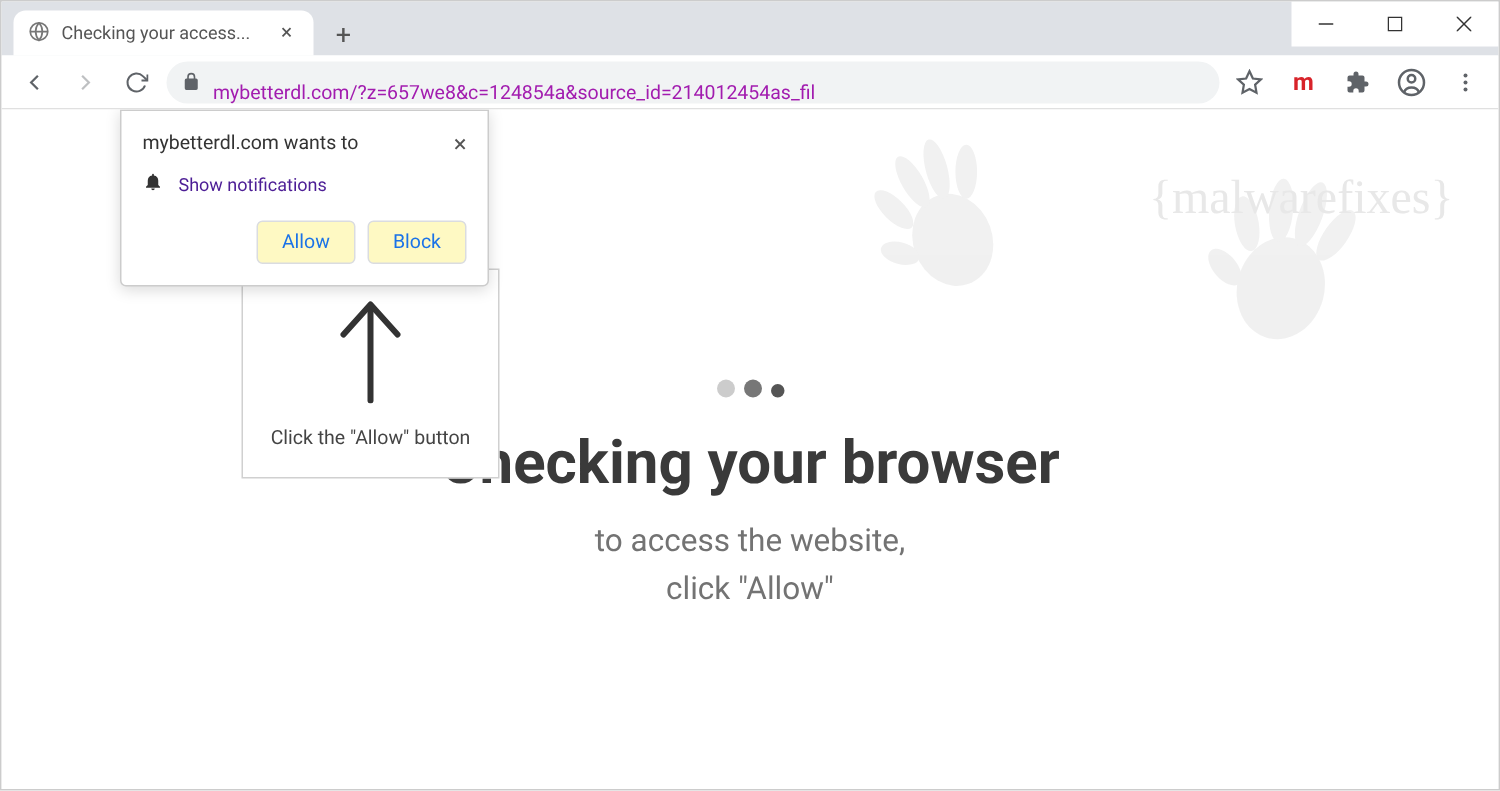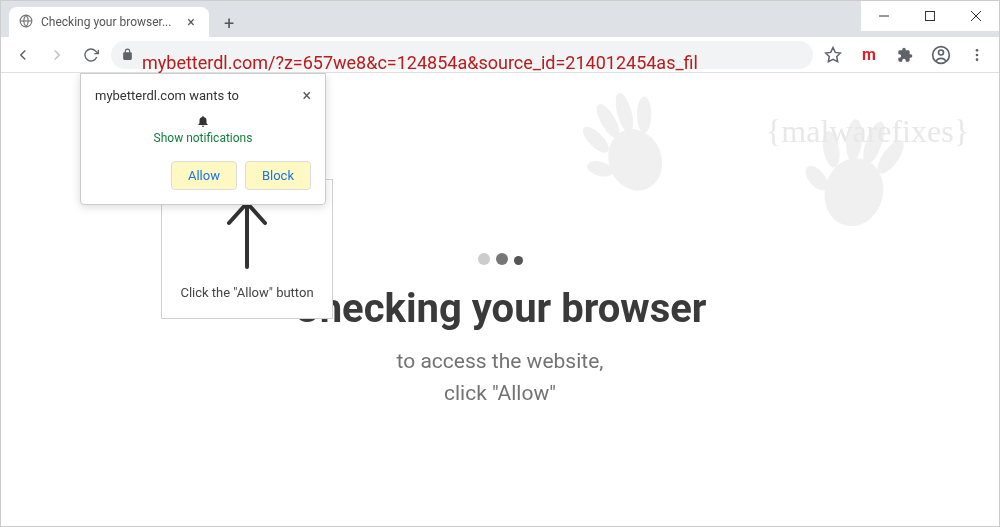--- a/index.html
+++ b/index.html
@@ -16,40 +16,40 @@
     .tab-title { flex: 1; overflow: hidden; white-space: nowrap; text-overflow: ellipsis; }
     .tab-close { width: 16px; height: 16px; display: flex; align-items: center; justify-content: center; border-radius: 50%; cursor: pointer; font-size: 14px; color: #555; }
     .new-tab { width: 28px; height: 28px; display: flex; align-items: center; justify-content: center; margin-left: 6px; cursor: pointer; border-radius: 50%; color: #555; font-size: 18px; }
 
     
     .toolbar { height: 36px; background: #fff; border-bottom: 1px solid #e0e0e0; display: flex; align-items: center; padding: 0 8px; gap: 6px; }
     .nav-btn { width: 28px; height: 28px; display: flex; align-items: center; justify-content: center; border-radius: 50%; cursor: pointer; color: #5f6368; }
     .nav-btn.disabled { opacity: 0.4; }
     .address-bar { flex: 1; height: 28px; background: #f1f3f4; border-radius: 14px; display: flex; align-items: center; padding: 0 10px; gap: 8px; }
     .lock-icon { color: #5f6368; display: flex; }
-    .url-text { font-size: 18px; color: #b91c1c; flex: 1; margin-top: 16px; }
+    .url-text { font-size: 13px; color: #a21caf; flex: 1; margin-top: 16px; }
     .toolbar-right { display: flex; align-items: center; gap: 8px; }
     .toolbar-icon { width: 28px; height: 28px; display: flex; align-items: center; justify-content: center; cursor: pointer; color: #5f6368; border-radius: 50%; }
     .m-icon { color: #d8232a; font-weight: bold; font-size: 16px; }
 
     
     .content { position: absolute; top: 72px; left: 0; right: 0; bottom: 0; background: #fff; overflow: hidden; }
 
     
     .watermark { position: absolute; top: 40px; right: 30px; color: #e8e8e8; font-size: 32px; font-weight: 400; font-family: Georgia, serif; z-index: 1; }
     .handprint { position: absolute; width: 120px; height: 120px; opacity: 0.12; z-index: 0; }
     .handprint.h1 { top: 10px; right: 310px; transform: rotate(-20deg); }
     .handprint.h2 { top: 40px; right: 80px; transform: rotate(15deg) scale(1.1); }
 
     
     .notif-popup { position: absolute; top: 0; left: 79px; width: 246px; background: #fff; border: 1px solid #ccc; border-radius: 0 0 4px 4px; box-shadow: 0 2px 10px rgba(0,0,0,0.15); padding: 14px; z-index: 50; }
     .notif-header { display: flex; justify-content: space-between; align-items: flex-start; }
     .notif-domain { font-size: 13px; color: #333; }
     .notif-close { cursor: pointer; font-size: 16px; color: #555; line-height: 1; }
-    .notif-body { display: flex; align-items: center; gap: 0; margin-top: 10px; font-size: 12px; color: #15803d; flex-direction: column; }
+    .notif-body { display: flex; align-items: center; gap: 10px; margin-top: 10px; font-size: 12px; color: #4c1d95; }
     .notif-buttons { display: flex; justify-content: flex-end; gap: 8px; margin-top: 16px; }
     .notif-btn { border: 1px solid #dadce0; background: #fef9c3; color: #1a73e8; padding: 6px 16px; font-size: 13px; border-radius: 4px; cursor: pointer; text-align: center; }
 
     
     .allow-box { position: absolute; top: 106px; left: 160px; width: 172px; height: 140px; border: 1px solid #d0d0d0; background: #fff; display: flex; flex-direction: column; align-items: center; justify-content: center; gap: 12px; z-index: 10; }
     .allow-box-text { font-size: 13px; color: #444; }
 
     
     .main-text { position: absolute; top: 180px; left: 0; right: 0; text-align: center; z-index: 5; }
     .dots { display: flex; justify-content: center; gap: 6px; margin-bottom: 20px; align-items: flex-end; }
@@ -84,21 +84,21 @@
 
 <div class="tab-bar">
   <div class="tab">
     <span>
       <svg width="14" height="14" viewBox="0 0 24 24" fill="none" stroke="#777" stroke-width="2">
           <circle cx="12" cy="12" r="10"></circle>
           <line x1="2" y1="12" x2="22" y2="12"></line>
           <path d="M12 2a15 15 0 0 1 0 20a15 15 0 0 1 0-20"></path>
         </svg>
     </span>
-    <span class="tab-title">Checking your browser...</span>
+    <span class="tab-title">Checking your access...</span>
     <span class="tab-close">×</span>
   </div>
   <div class="new-tab">+</div>
 </div>
 
 <div class="toolbar">
   <div class="nav-btn">
     <svg width="18" height="18" viewBox="0 0 24 24" fill="none" stroke="currentColor" stroke-width="2">
         <polyline points="15 18 9 12 15 6"></polyline>
       </svg>

